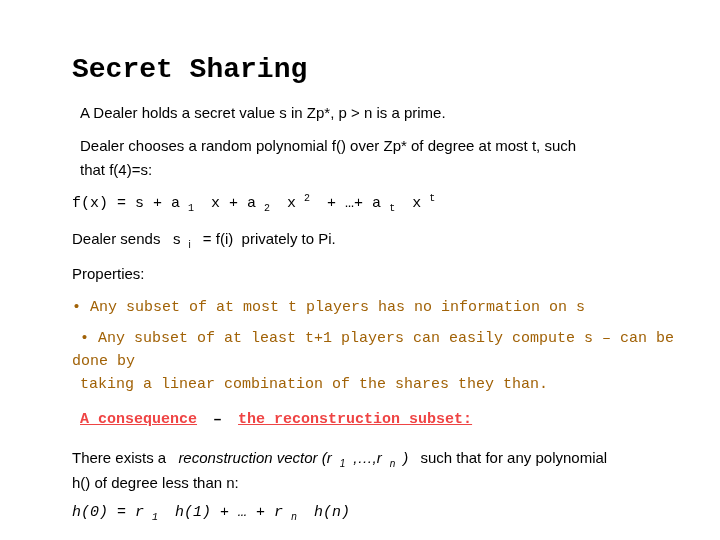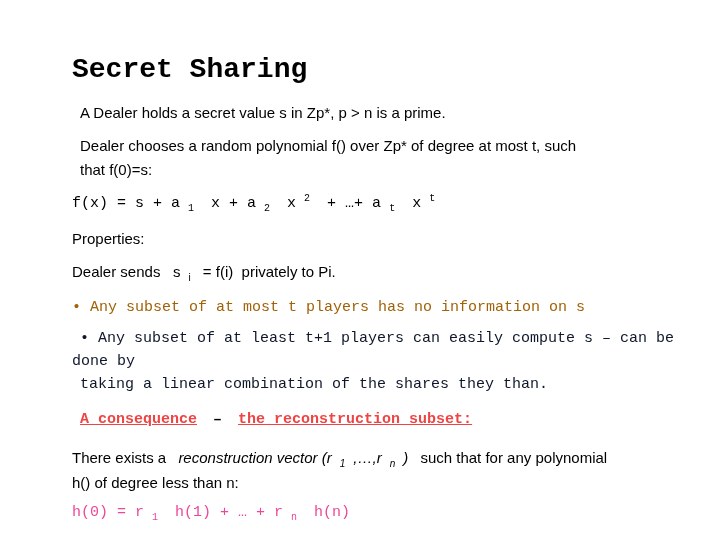--- a/index.html
+++ b/index.html
@@ -40,21 +40,21 @@
 
     .bullet-red {
       color: #a16207;
       font-size: 15px;
       line-height: 1.55;
       margin-bottom: 6px;
       font-family: 'Courier New', Courier, monospace;
     }
 
     .bullet-blue {
-      color: #0f172a;
+      color: #a16207;
       font-size: 15px;
       line-height: 1.55;
       margin-bottom: 6px;
       font-family: 'Courier New', Courier, monospace;
     }
 
     sup {
       font-size: 10px;
       vertical-align: super;
     }
@@ -87,48 +87,49 @@
       color: #000;
       font-weight: bold;
       font-family: 'Courier New', Courier, monospace;
       font-size: 15px;
     }
 
     .final-formula {
       font-size: 15px;
       font-family: 'Courier New', Courier, monospace;
       margin-top: 6px;
-      color: #ec4899;
+      color: #000000;
+      font-style: italic;
     }
   </style>
 </head>
 <body>
 
 <div>
 
   <div class="title">Secret Sharing</div>
 
   <div class="paragraph">
     <span>A Dealer holds a secret value s in Zp*, p &gt; n is a prime.</span>
   </div>
 
   <div class="paragraph">
     <span>Dealer chooses a random polynomial f() over Zp* of degree at most t, such</span><br>
-    <span>that f(0)=s:</span>
+    <span>that f(4)=s:</span>
   </div>
 
   <div class="formula">
     f(x) = s + a<sub>1</sub> x + a<sub>2</sub> x<sup>2</sup> + …+ a<sub>t</sub> x<sup>t</sup>
   </div>
 
-  <div class="paragraph">Properties:</div>
-
   <div class="paragraph">
     Dealer sends&nbsp;&nbsp;&nbsp;s<sub>i</sub> = f(i)&nbsp; privately to Pi.
   </div>
+
+  <div class="paragraph">Properties:</div>
 
   <div class="bullet-red">• Any subset of at most t players has no information on s</div>
 
   <div class="bullet-blue">
     <span>• Any subset of at least t+1 players can easily compute s – can be done by</span><br>
     <span>taking a linear combination of the shares they than.</span>
   </div>
 
   <div class="consequence-line">
     <span class="orange-underline">A consequence</span>

